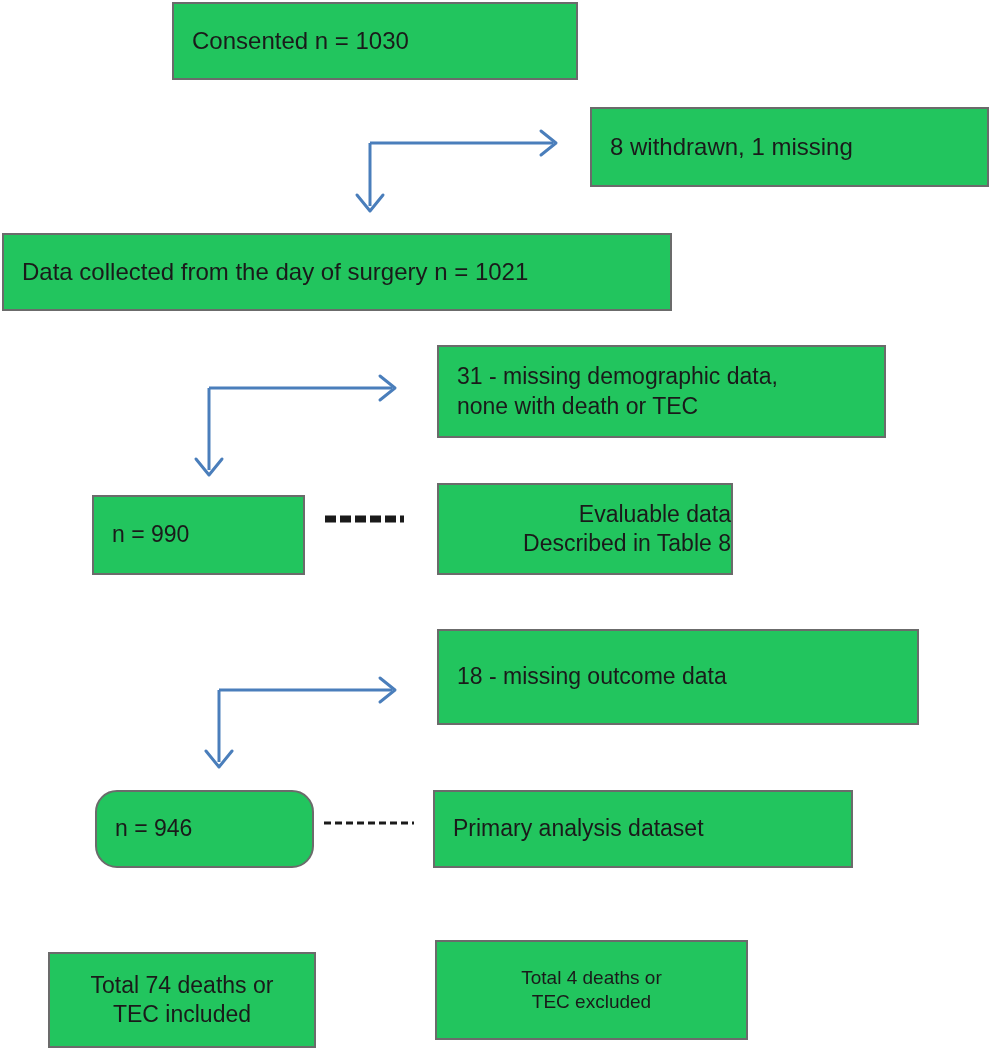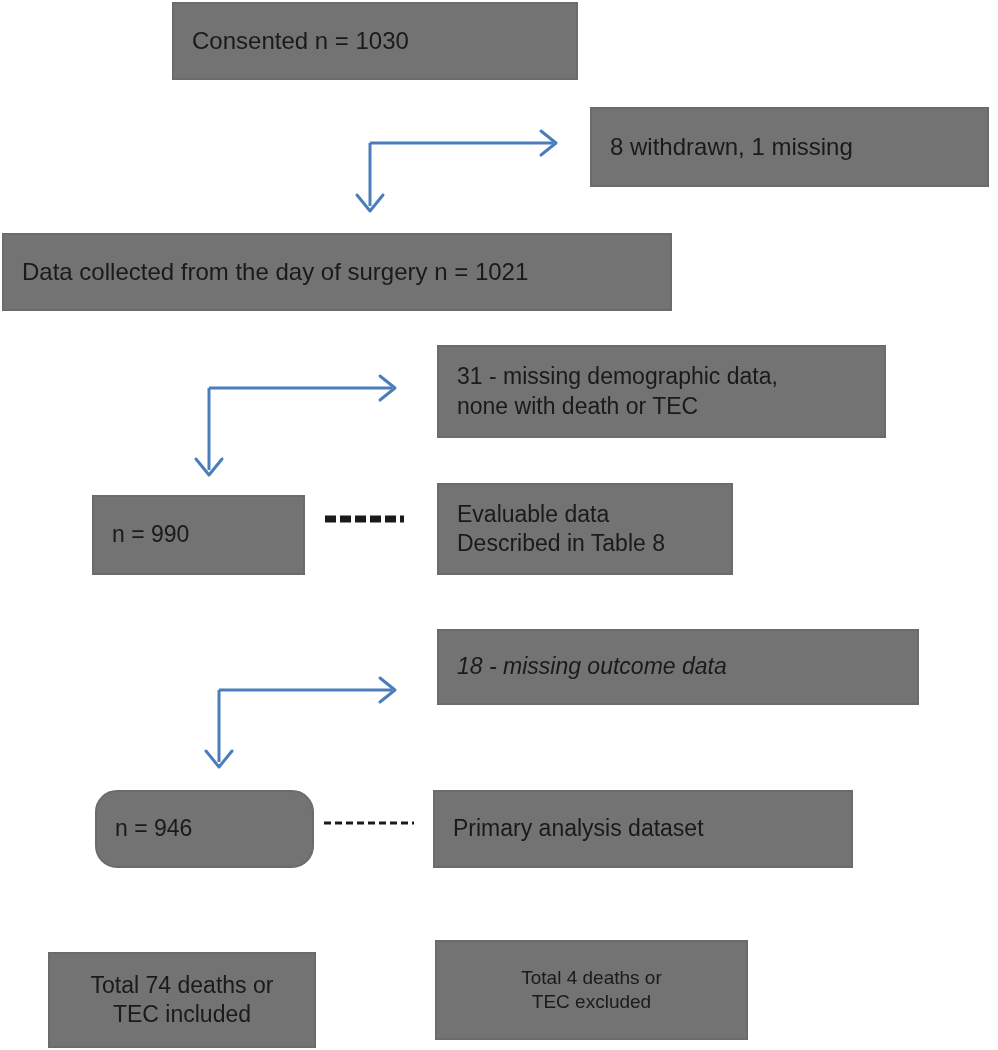--- a/index.html
+++ b/index.html
@@ -20,21 +20,21 @@
     position: absolute;
     left: 0;
     top: 0;
     width: 998px;
     height: 1050px;
     pointer-events: none;
   }
   .node {
     position: absolute;
     box-sizing: border-box;
-    background: #737373;
+    background: #22c55e;
     border: 2px solid #6b6b6b;
     display: flex;
     flex-direction: column;
     justify-content: center;
     color: #1a1a1a;
   }
   .node .line {
     display: block;
     white-space: nowrap;
     line-height: 1.28;
@@ -43,22 +43,22 @@
   .align-left .line  { text-align: left; }
   .align-center{ align-items: center; padding-left: 6px; padding-right: 6px; }
   .align-center .line { text-align: center; }
 
   
   #node-consented      { left:172px; top:2px;    width:406px; height:78px;  font-size:24px; }
   #node-withdrawn      { left:590px; top:107px;  width:399px; height:80px;  font-size:24px; }
   #node-data-collected { left:2px;   top:233px;  width:670px; height:78px;  font-size:24px; }
   #node-missing-demo   { left:437px; top:345px;  width:449px; height:93px;  font-size:23px; }
   #node-n990           { left:92px;  top:495px;  width:213px; height:80px;  font-size:23px; }
-  #node-evaluable      { left:437px; top:483px;  width:296px; height:92px;  font-size:23px; }
-  #node-missing-out    { left:437px; top:629px;  width:482px; height:76px;  font-size:23px;font-style:italic; }
+  #node-evaluable      { left:437px; top:483px;  width:296px; height:92px;  font-size:23px;align-items:flex-end; }
+  #node-missing-out    { left:437px; top:629px;  width:482px; height:96px;  font-size:23px; }
   #node-n946           { left:95px;  top:790px;  width:219px; height:78px;  font-size:23px;border-radius:22px; }
   #node-primary        { left:433px; top:790px;  width:420px; height:78px;  font-size:23px; }
   #node-included       { left:48px;  top:952px;  width:268px; height:96px;  font-size:23px; }
   #node-excluded       { left:435px; top:940px;  width:313px; height:100px; font-size:19px; }
 </style>
 </head>
 <body>
 
 <div id="canvas">
 

